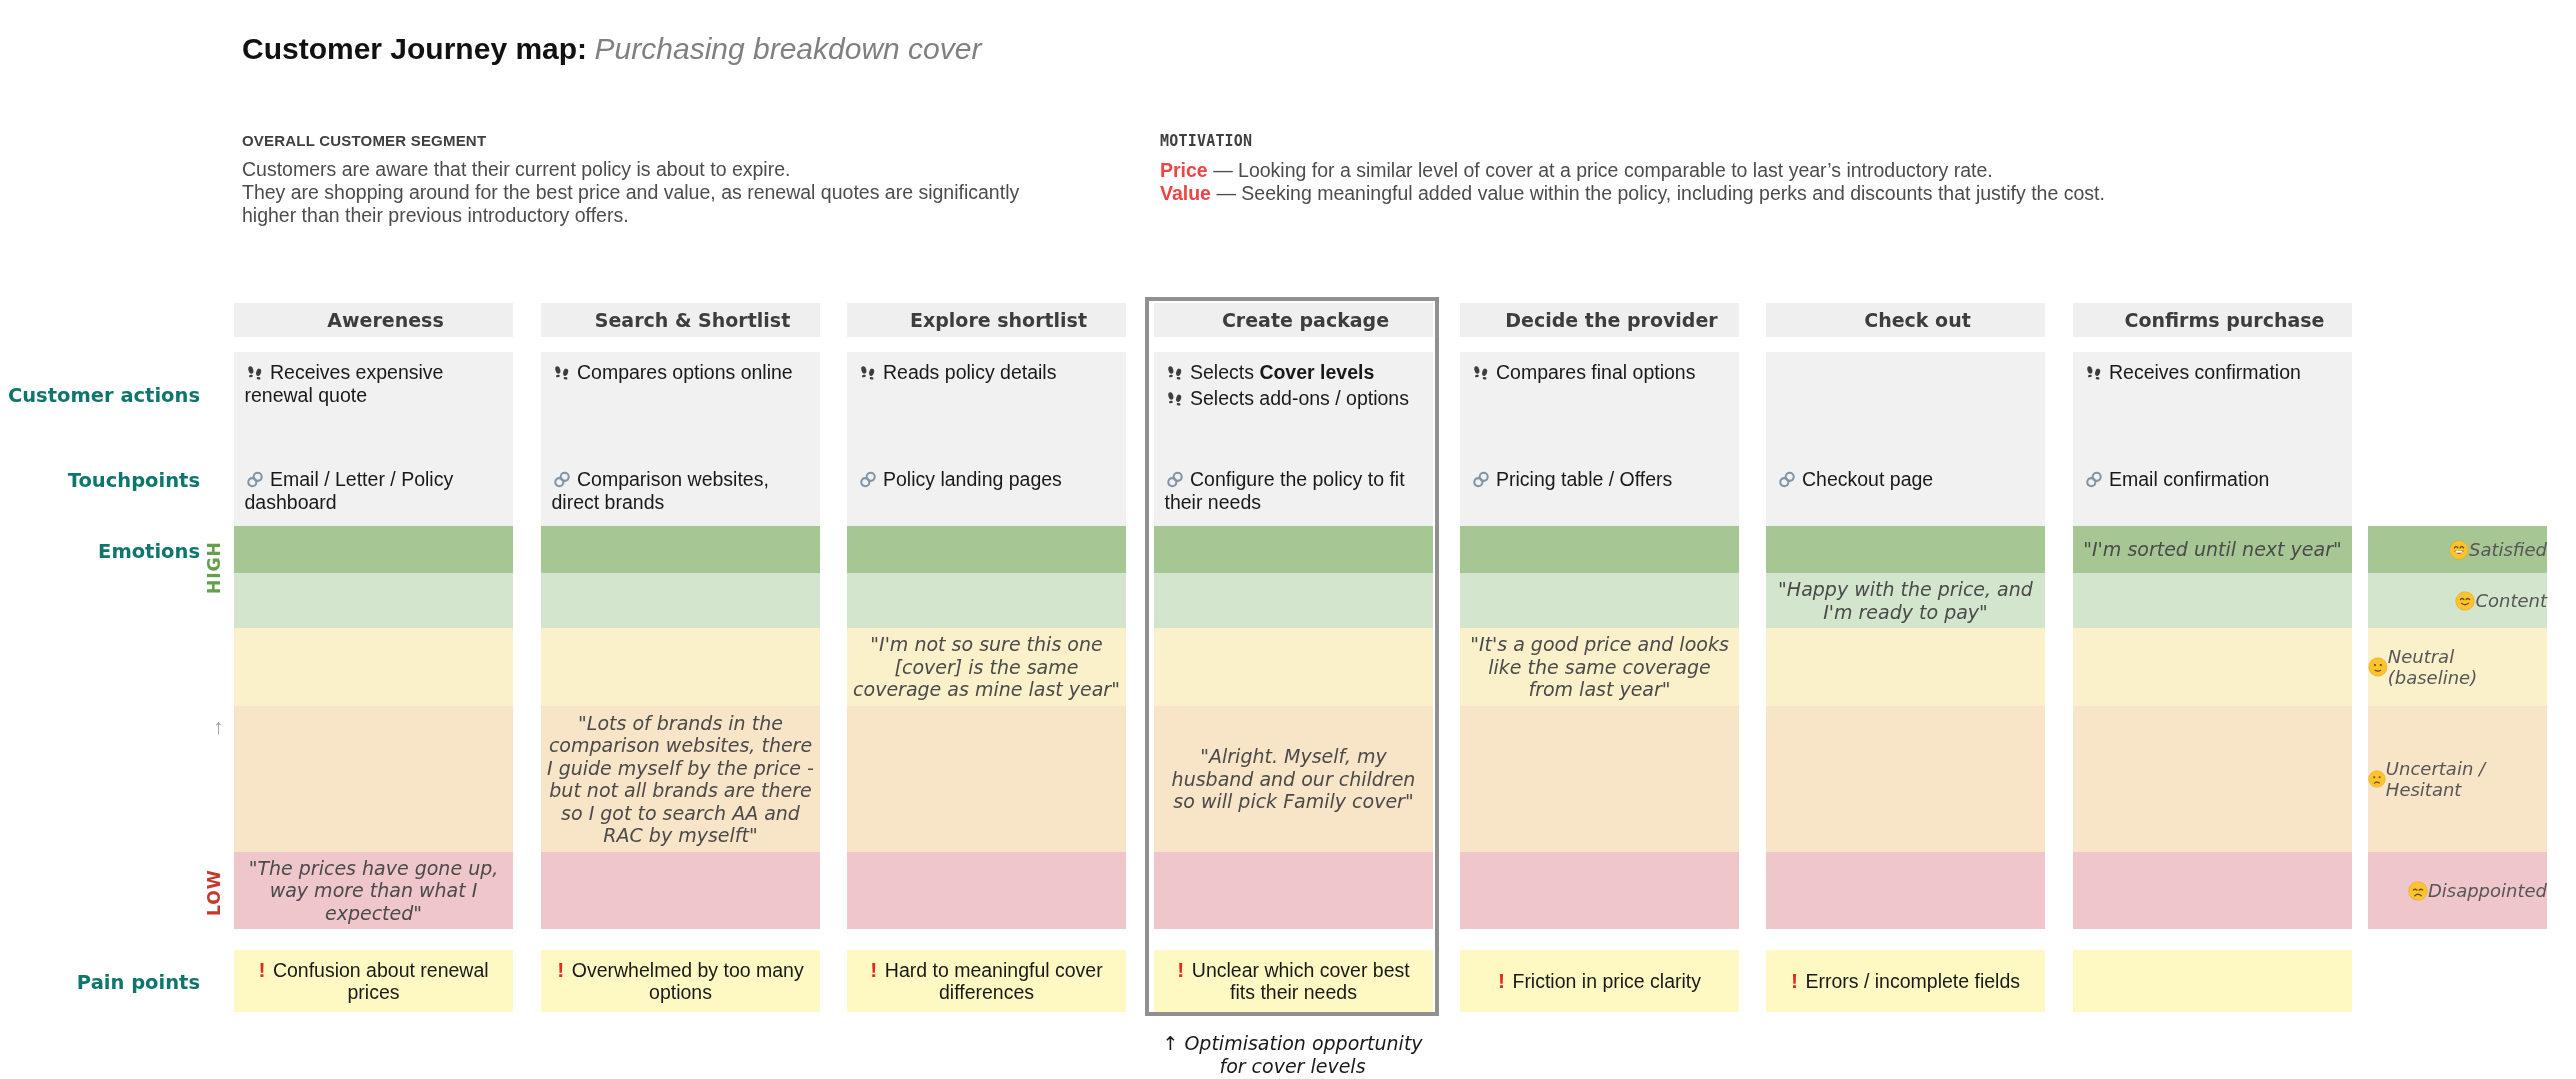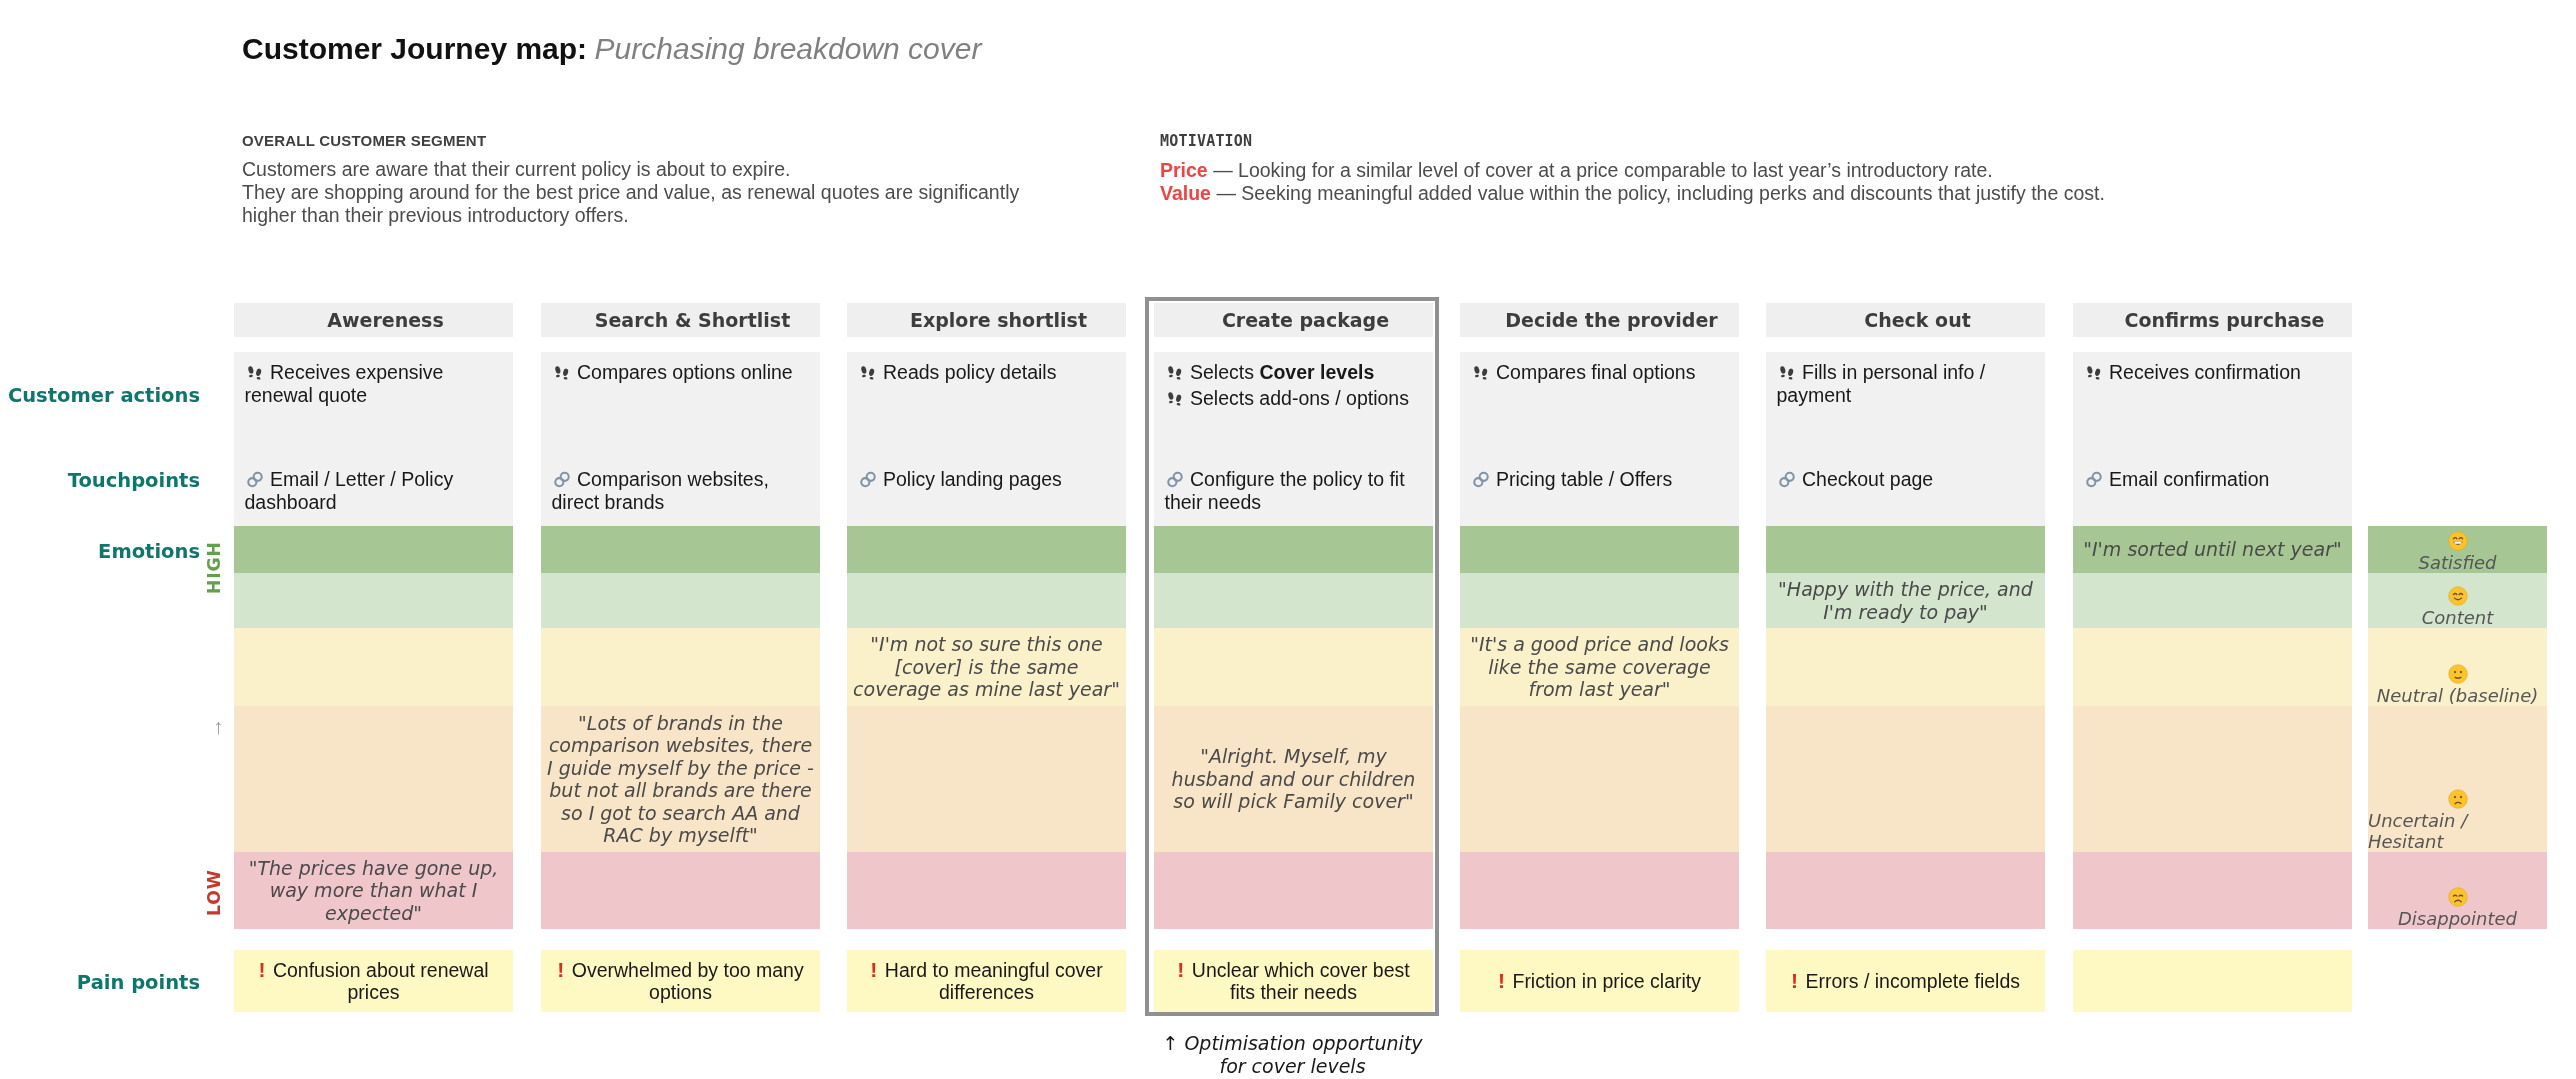--- a/index.html
+++ b/index.html
@@ -56,21 +56,21 @@
   .rail-label{position:absolute;left:0;width:200px;text-align:right;
     font-family:"DejaVu Sans",sans-serif;font-weight:bold;font-size:19.5px;color:#0f766e;}
   .vlabel{position:absolute;left:201px;width:25.5px;display:flex;align-items:center;justify-content:center;
     writing-mode:vertical-rl;transform:rotate(180deg);
     font-family:"DejaVu Sans",sans-serif;font-weight:bold;font-size:17.3px;letter-spacing:0.8px;}
   .v-high{top:526px;height:84px;color:#62a04b;}
   .v-low{top:855px;height:75px;color:#c4392b;}
   .baseline-arrow{position:absolute;left:213px;top:715px;font-size:21px;color:#9a9a9a;}
 
   
-  .legend-col .band{flex-direction:column;justify-content:flex-end;align-items:center;padding-bottom:0;}
+  .legend-col .band{flex-direction:row;justify-content:flex-end;align-items:center;padding-bottom:0;}
   .lg-label{font-family:"DejaVu Sans",sans-serif;font-style:italic;font-size:18px;color:#565656;margin-top:0.8px;}
 
   
   .annotation{position:absolute;left:1146px;top:1032px;width:293px;text-align:center;
     font-family:"DejaVu Sans",sans-serif;font-style:italic;font-size:19px;line-height:23px;color:#191919;}
 </style>
 </head>
 <body>
 
 <div class="title">
@@ -276,30 +276,20 @@
     <div class="band bg-dis"></div>
   </div>
   <div class="pain">
     <p><span class="excl">!</span><span>Friction in price clarity</span></p>
   </div>
 </div>
 
 <div class="stage-col" style="left:1766px">
   <div class="stage-header">Check out</div>
   <div class="panel">
-    <div class="actions">
-      <p><svg class="icon" viewBox="0 0 24 24" width="19.5" height="19.5">
-            <g fill="#3d3d3d">
-              <ellipse cx="7.2" cy="8.6" rx="3" ry="4.6" transform="rotate(-14 7.2 8.6)"></ellipse>
-              <rect x="5.0" y="14.6" width="4.6" height="2.8" rx="1.4" transform="rotate(-14 7.3 16)"></rect>
-              <ellipse cx="16.8" cy="11.4" rx="3" ry="4.6" transform="rotate(14 16.8 11.4)"></ellipse>
-              <rect x="14.4" y="17.4" width="4.6" height="2.8" rx="1.4" transform="rotate(14 16.7 18.8)"></rect>
-            </g>
-          </svg><span>Fills in personal info / payment</span><b></b></p>
-    </div>
     <div class="touch">
       <p><svg class="icon" viewBox="0 0 24 24" width="19.5" height="19.5" fill="none" stroke="#8094a8" stroke-width="2.5">
             <circle cx="9" cy="15" r="5"></circle>
             <circle cx="15.6" cy="8.4" r="5"></circle>
           </svg><span>Checkout page</span></p>
     </div>
   </div>
   <div class="bands">
     <div class="band bg-sat"></div>
     <div class="band bg-con">

